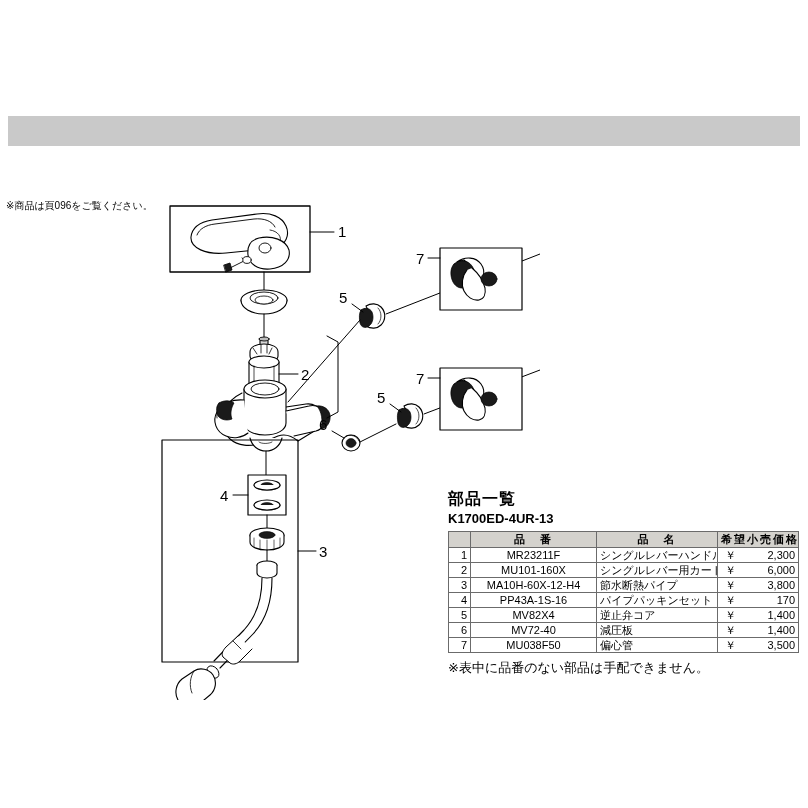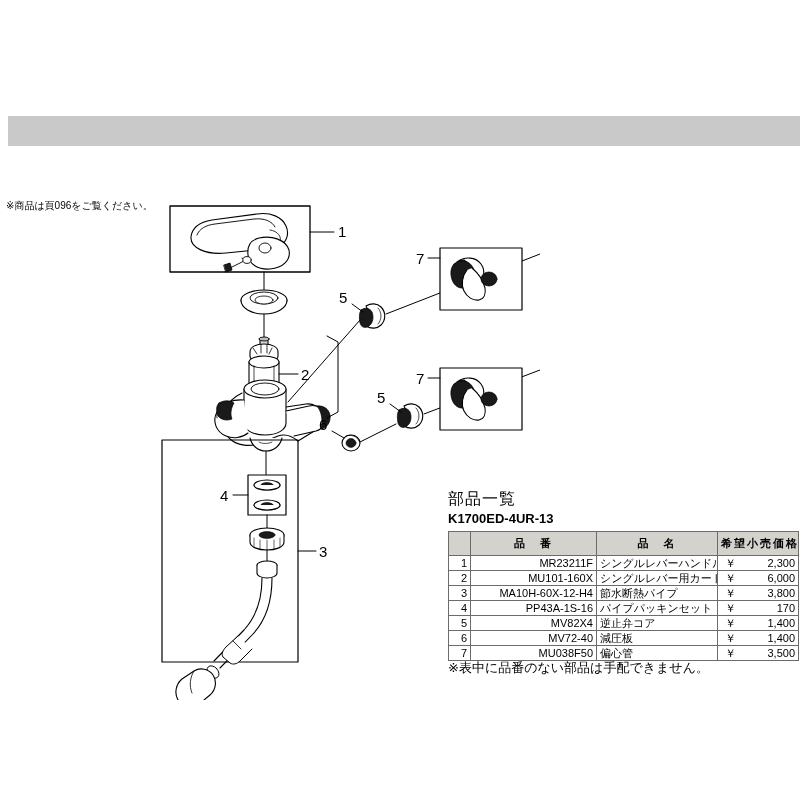--- a/index.html
+++ b/index.html
@@ -81,21 +81,21 @@
     height: 510px;
   }
   .diagram svg { display: block; }
 
   
   .parts-heading {
     position: absolute;
     left: 448px;
     top: 490px;
     font-size: 16px;
-    font-weight: normal;
+    font-weight: bold;
     letter-spacing: 1px;
     line-height: 18px;
     white-space: nowrap;
   }
   .parts-model {
     position: absolute;
     left: 448px;
     top: 511px;
     font-size: 13px;
     font-weight: bold;
@@ -120,29 +120,29 @@
     padding: 0 3px;
     box-sizing: border-box;
     white-space: nowrap;
     overflow: hidden;
   }
   table.parts thead th {
     background: #d4d2cd;
     font-weight: bold;
     text-align: center;
     letter-spacing: 2px;
-    height: 24px;
+    height: 16px;
   }
   col.c-no    { width: 22px; }
   col.c-code  { width: 126px; }
   col.c-name  { width: 121px; }
   col.c-price { width: 81px; }
 
   td.no    { text-align: right; padding-right: 4px; }
-  td.code  { text-align: right;  padding-left: 4px; letter-spacing: 0px; }
+  td.code  { text-align: center;  padding-left: 4px; letter-spacing: 0px; }
   td.name  { text-align: left;  padding-left: 4px; }
   td.price { text-align: right; padding-right: 5px; }
   td.price .yen { float: left; padding-left: 4px; }
 
   .note-bottom {
     position: absolute;
     left: 448px;
     top: 662px;
     font-size: 13px;
     line-height: 12px;

